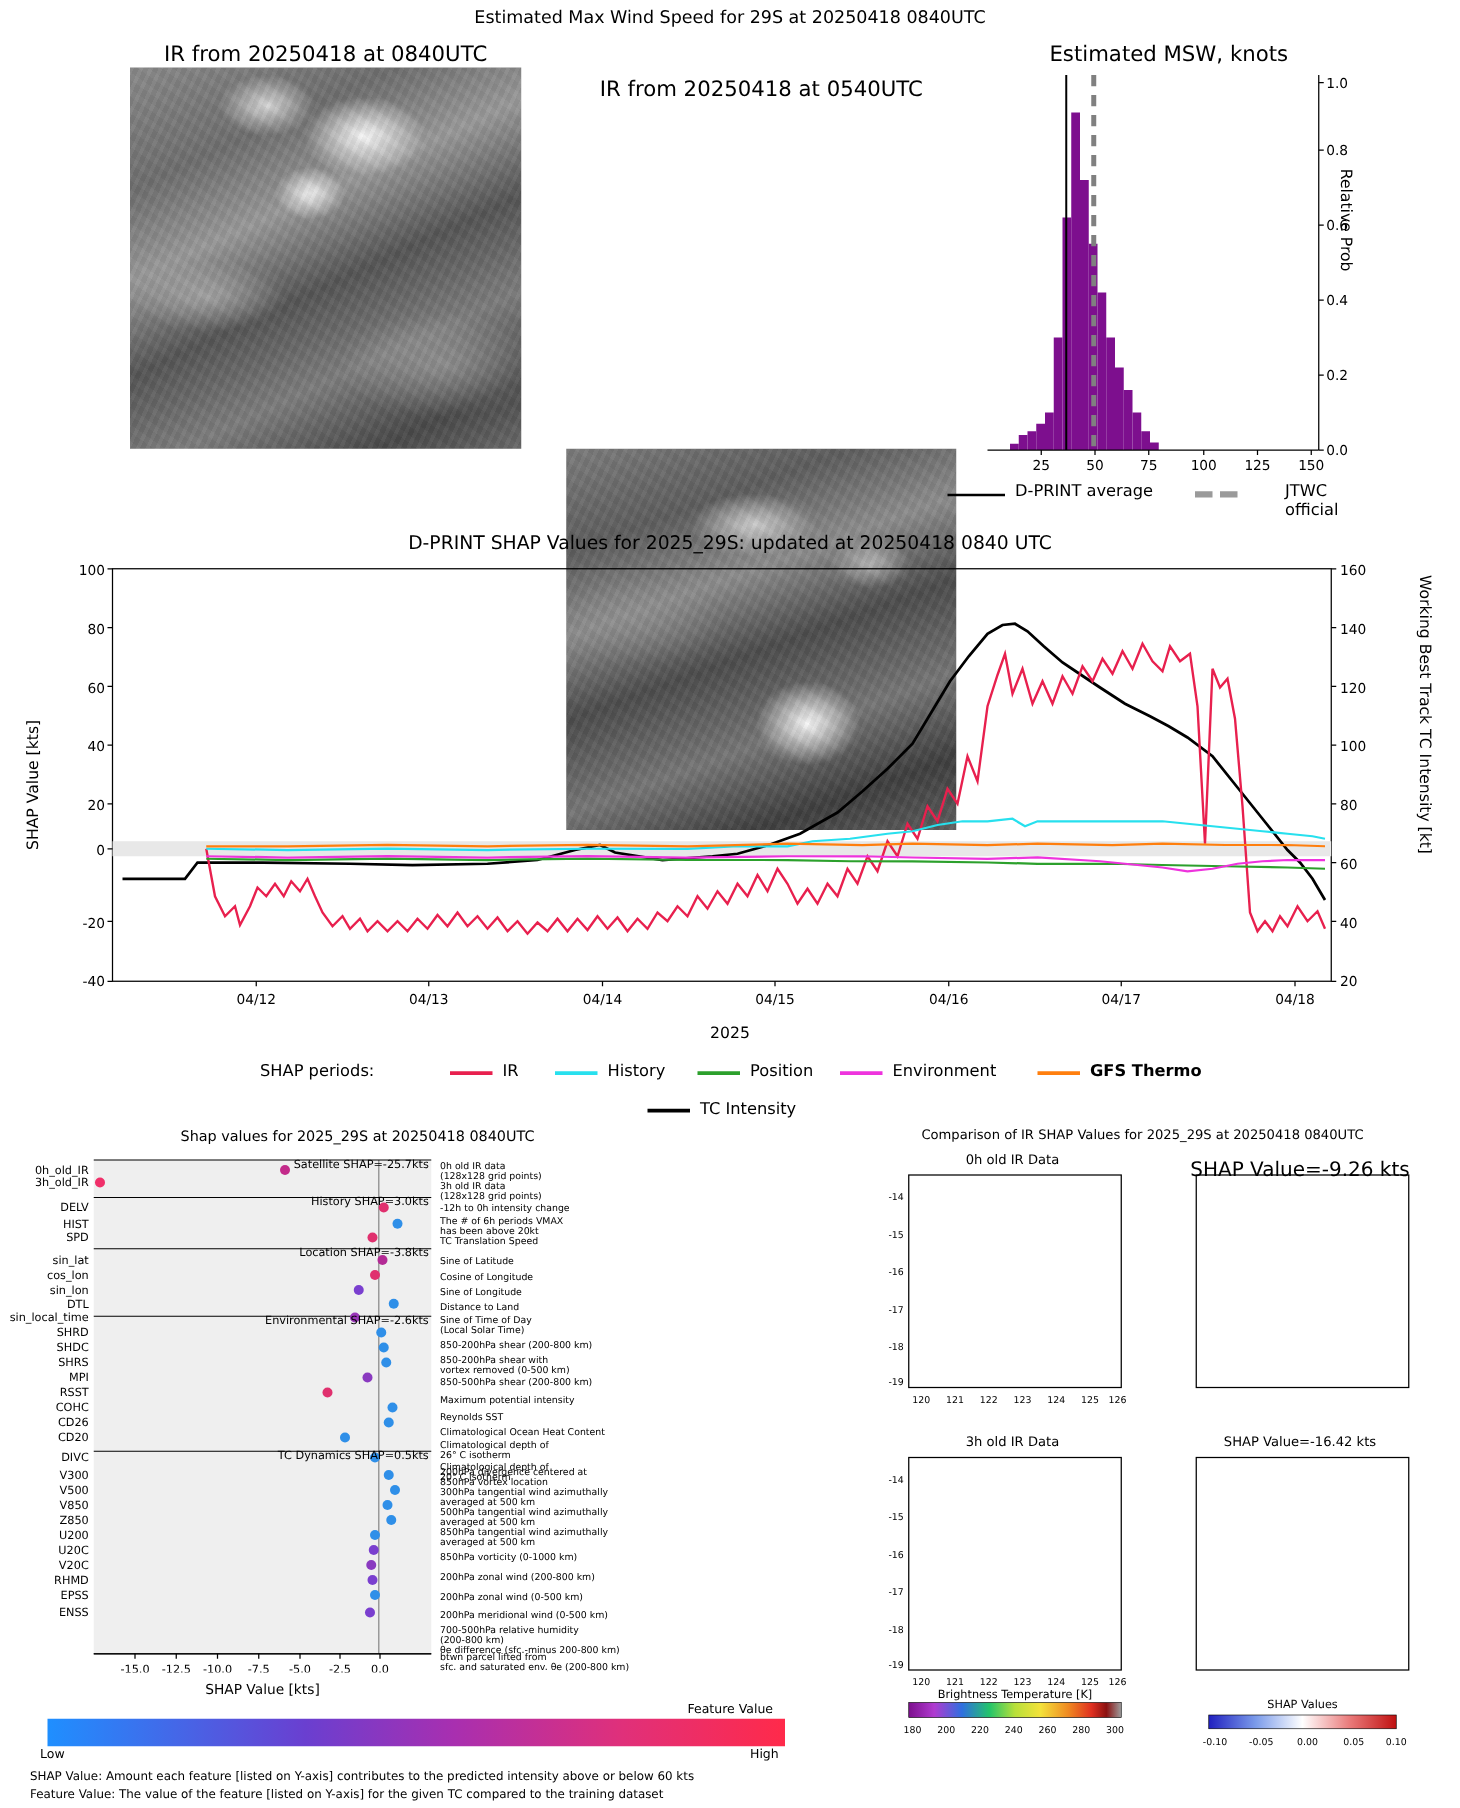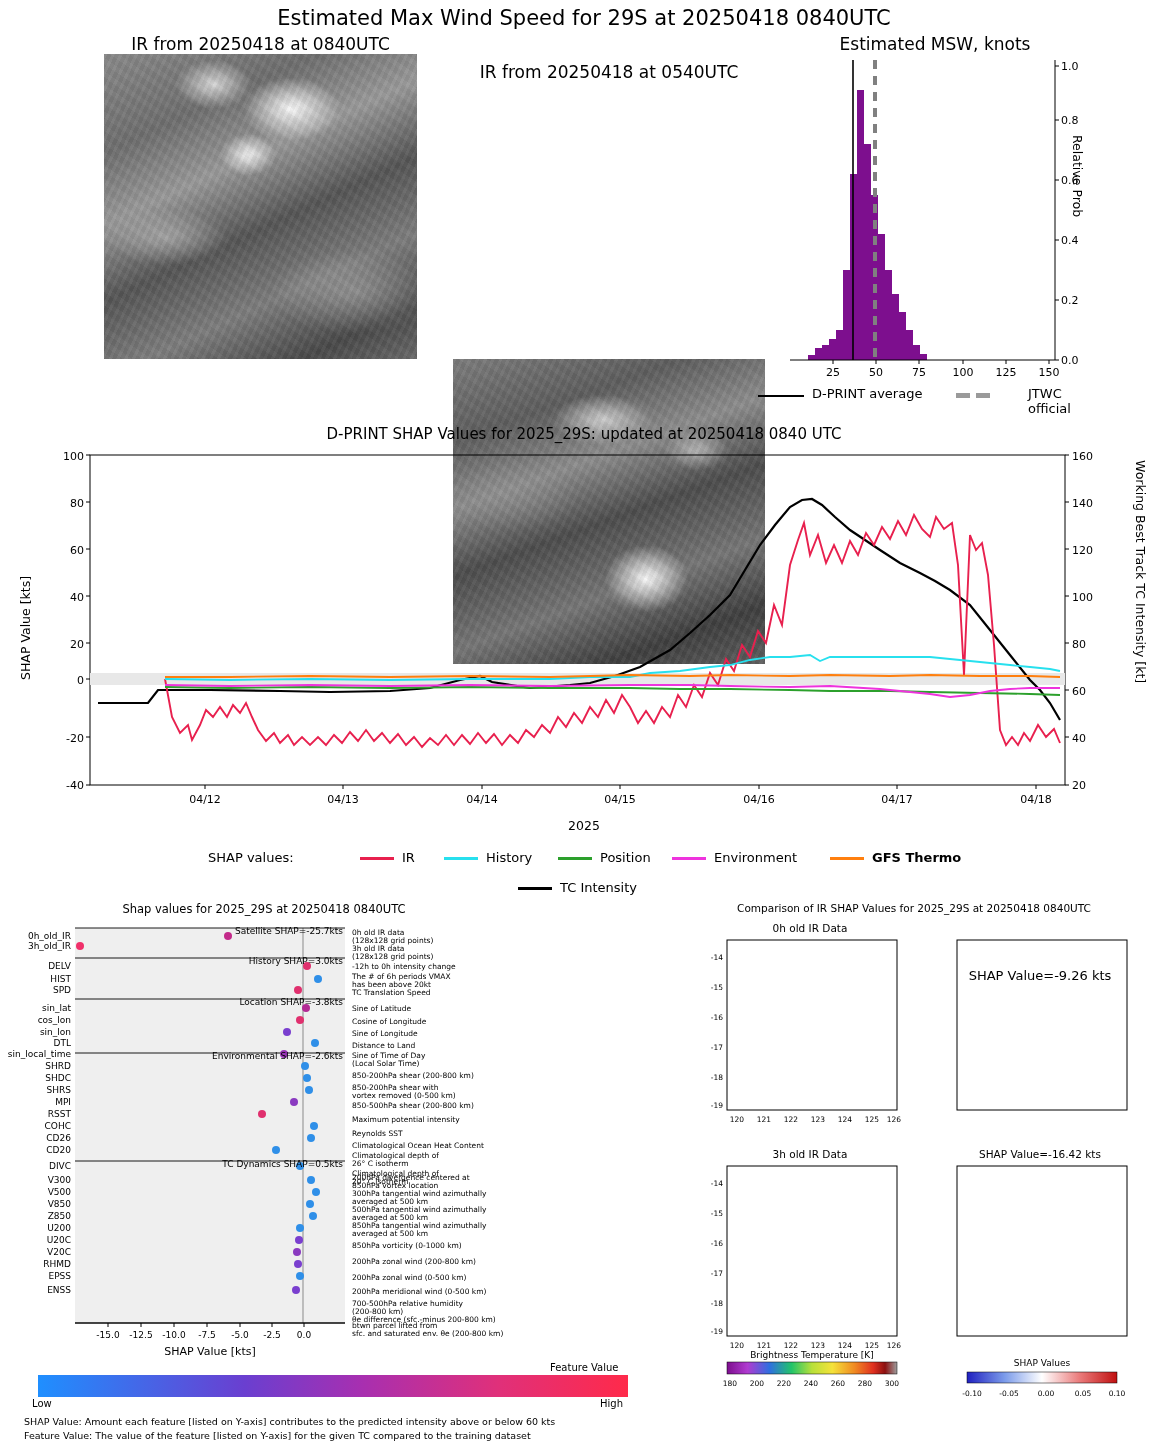--- a/index.html
+++ b/index.html
@@ -1,19 +1,19 @@
 <!DOCTYPE html>
 <html><head>
 <meta charset="utf-8">
 <style>
   html,body{margin:0;padding:0;background:#ffffff;}
   body{width:1168px;height:1446px;font-family:"DejaVu Sans","Liberation Sans",sans-serif;color:#000;position:relative;overflow:hidden;}
   .abs{position:absolute;}
   .ctr{text-align:center;}
-  .title-main{font-size:21px;font-weight:400;}
+  .title-main{font-size:14px;font-weight:400;}
   .panel-title{font-size:17px;}
   .axlabel{font-size:12.5px;}
   .imgbox{background:#777;position:relative;overflow:hidden;}
 
   
   .ir1{background:
      radial-gradient(ellipse 70px 45px at 60% 18%, rgba(255,255,255,.95), rgba(255,255,255,0) 70%),
      radial-gradient(ellipse 55px 35px at 35% 10%, rgba(240,240,240,.8), rgba(255,255,255,0) 70%),
      radial-gradient(ellipse 40px 30px at 46% 33%, rgba(255,255,255,.85), rgba(255,255,255,0) 70%),
      radial-gradient(ellipse 90px 40px at 20% 60%, rgba(200,200,200,.55), rgba(0,0,0,0) 70%),
@@ -222,36 +222,36 @@
   <polyline fill="none" stroke="#ff7f0e" stroke-width="1.8" points="
     135,232 200,232 280,231 360,232 440,231 520,232 600,230 660,231 700,230 760,231 800,230 860,231 900,230 950,231 1000,231 1030,232"></polyline>
 </svg>
 </div>
 
 <div class="abs axlabel" style="left:18px;top:680px;transform:rotate(-90deg);transform-origin:left top;white-space:nowrap;">SHAP Value [kts]</div>
 <div class="abs axlabel" style="left:1148px;top:460px;transform:rotate(90deg);transform-origin:left top;white-space:nowrap;">Working Best Track TC Intensity [kt]</div>
 <div class="abs ctr axlabel" style="left:0;top:818px;width:1168px;">2025</div>
 
 <div class="abs" style="left:200px;top:848px;width:800px;height:50px;">
-  <span class="abs legtxt" style="left:8px;top:2px;">SHAP values:</span>
+  <span class="abs legtxt" style="left:8px;top:2px;">SHAP periods:</span>
   <span class="abs legline" style="left:160px;top:9px;background:#e8204e;"></span>
   <span class="abs legtxt" style="left:202px;top:2px;">IR</span>
   <span class="abs legline" style="left:244px;top:9px;background:#27e0ee;"></span>
   <span class="abs legtxt" style="left:286px;top:2px;">History</span>
   <span class="abs legline" style="left:358px;top:9px;background:#2ca02c;"></span>
   <span class="abs legtxt" style="left:400px;top:2px;">Position</span>
   <span class="abs legline" style="left:472px;top:9px;background:#ee33dd;"></span>
   <span class="abs legtxt" style="left:514px;top:2px;">Environment</span>
   <span class="abs legline" style="left:630px;top:9px;background:#ff7f0e;"></span>
   <span class="abs legtxt" style="left:672px;top:2px;font-weight:bold;">GFS Thermo</span>
   <span class="abs legline" style="left:318px;top:39px;background:#000;"></span>
   <span class="abs legtxt" style="left:360px;top:32px;">TC Intensity</span>
 </div>
 
-<div class="abs ctr" style="left:54px;top:902px;width:420px;font-size:11.5px;">Shap values for 2025_29S at 20250418 0840UTC</div>
+<div class="abs ctr" style="left:76px;top:902px;width:420px;font-size:11.5px;">Shap values for 2025_29S at 20250418 0840UTC</div>
 
 <div class="abs" style="left:0;top:918px;width:660px;height:420px;">
 <svg width="660" height="420" viewBox="0 0 660 420">
 
   <rect x="75" y="10" width="270" height="395" fill="#efefef" stroke="none"></rect>
 
   <line x1="303" y1="10" x2="303" y2="405" stroke="#9a9a9a" stroke-width="1.2"></line>
 
   <line x1="75" y1="10" x2="345" y2="10" stroke="#000" stroke-width="0.9"></line>
   <line x1="75" y1="40" x2="345" y2="40" stroke="#000" stroke-width="0.9"></line>
@@ -405,21 +405,21 @@
 <div class="abs" style="left:550px;top:1362px;font-size:10px;">Feature Value</div>
 <div class="abs" style="left:38px;top:1375px;width:590px;height:22px;background:linear-gradient(90deg,#1f8fff 0%,#6a3fd0 35%,#a82fb0 55%,#e0307a 78%,#ff2a4a 100%);"></div>
 <div class="abs" style="left:32px;top:1398px;font-size:10px;">Low</div>
 <div class="abs" style="left:600px;top:1398px;font-size:10px;">High</div>
 <div class="abs" style="left:24px;top:1416px;font-size:9.5px;">SHAP Value: Amount each feature [listed on Y-axis] contributes to the predicted intensity above or below 60 kts</div>
 <div class="abs" style="left:24px;top:1430px;font-size:9.5px;">Feature Value: The value of the feature [listed on Y-axis] for the given TC compared to the training dataset</div>
 
 <div class="abs ctr" style="left:660px;top:902px;width:508px;font-size:10.5px;">Comparison of IR SHAP Values for 2025_29S at 20250418 0840UTC</div>
 
 <div class="abs ctr" style="left:700px;top:922px;width:220px;font-size:10.5px;">0h old IR Data</div>
-<div class="abs ctr" style="left:930px;top:968px;width:220px;font-size:13px;">SHAP Value=-9.26 kts</div>
+<div class="abs ctr" style="left:930px;top:926px;width:220px;font-size:16px;">SHAP Value=-9.26 kts</div>
 
 <div class="abs ctr" style="left:700px;top:1148px;width:220px;font-size:10.5px;">3h old IR Data</div>
 <div class="abs ctr" style="left:930px;top:1148px;width:220px;font-size:10.5px;">SHAP Value=-16.42 kts</div>
 
 <div class="abs" style="left:660px;top:930px;width:508px;height:470px;">
 <svg width="508" height="470" viewBox="0 0 508 470">
 
   <rect x="67" y="10" width="170" height="170" fill="none" stroke="#000" stroke-width="1"></rect>
   <rect x="297" y="10" width="170" height="170" fill="none" stroke="#000" stroke-width="1"></rect>
   <rect x="67" y="236" width="170" height="170" fill="none" stroke="#000" stroke-width="1"></rect>

